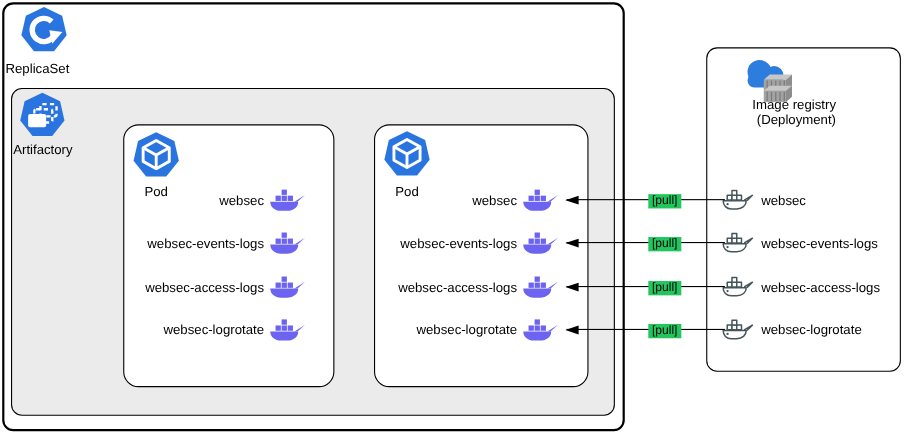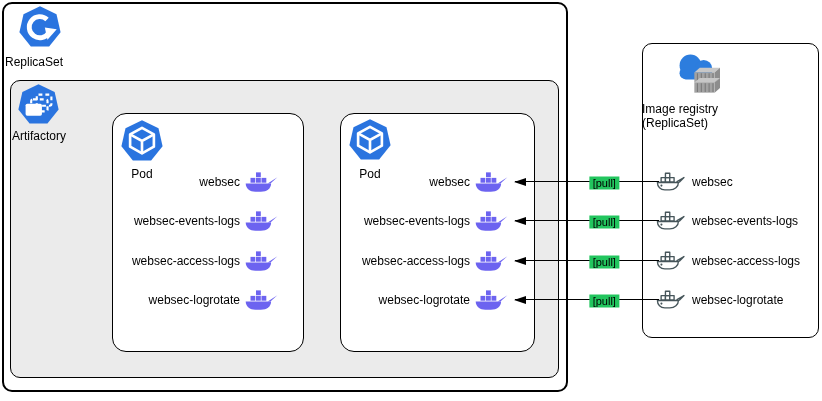--- a/index.html
+++ b/index.html
@@ -19,21 +19,21 @@
   #pod1-box{left:112px;top:113px;width:192px;height:239px;z-index:3;border-radius:14px;}
   #pod2-box{left:340px;top:113px;width:195px;height:239px;z-index:3;border-radius:14px;}
   #registry-box{left:642px;top:43px;width:177px;height:295px;z-index:1;}
   .icon{position:absolute;z-index:4;}
   .lbl{position:absolute;z-index:4;white-space:nowrap;line-height:14px;}
   .lbl.center{text-align:center;}
   #deployment-label{left:5px;top:55px;}
   #replicaset-label{left:12px;top:129px;}
   #pod1-label{left:120px;top:167px;width:44px;}
   #pod2-label{left:348px;top:167px;width:44px;}
-  #registry-title{left:642px;top:102px;width:118px;z-index:4;text-align:left;line-height:14px;position:absolute;}
+  #registry-title{left:642px;top:88px;width:118px;z-index:4;text-align:right;line-height:14px;position:absolute;}
   .crow{position:absolute;display:flex;align-items:center;gap:5px;height:26px;z-index:4;}
   .cname{white-space:nowrap;}
   .rrow{position:absolute;left:656px;display:flex;align-items:center;gap:6px;height:26px;z-index:4;}
   .rname{white-space:nowrap;}
   .wfill{fill:var(--purple);}
   .wstroke{stroke:var(--outline);}
   .wdot{fill:var(--outline);}
   .arrow{position:absolute;left:515px;width:144px;height:0;
          border-top:1.5px solid var(--line);z-index:5;}
   .ahead{position:absolute;left:-1px;top:-4.5px;width:0;height:0;
@@ -98,21 +98,21 @@
       <g transform="translate(30,37)">
         <polygon points="0,6 7,0 33,0 26,6" fill="#c7c7c7"></polygon>
         <polygon points="26,6 33,0 33,13 26,19" fill="#8d8d8d"></polygon>
         <rect x="0" y="6" width="26" height="13" fill="#a2a2a2"></rect>
         <path d="M4 7 V18 M9 7 V18 M14 7 V18 M19 7 V18 M24 7 V18" stroke="#7a7a7a" stroke-width="1.4" fill="none"></path>
       </g>
     </g>
   </svg>
   <div id="registry-title">
     <div>Image registry</div>
-    <div>(ReplicaSet)</div>
+    <div>(Deployment)</div>
   </div>
 
   <div class="crow" style="top: 169px; right: 544px;">
     <span class="cname">websec</span>
     <svg width="33" height="22" viewBox="0 0 48 32">
       <g class="wfill">
         <rect x="8" y="10" width="7" height="7"></rect>
         <rect x="16" y="10" width="7" height="7"></rect>
         <rect x="24" y="10" width="7" height="7"></rect>
         <rect x="16" y="2" width="7" height="7"></rect>

